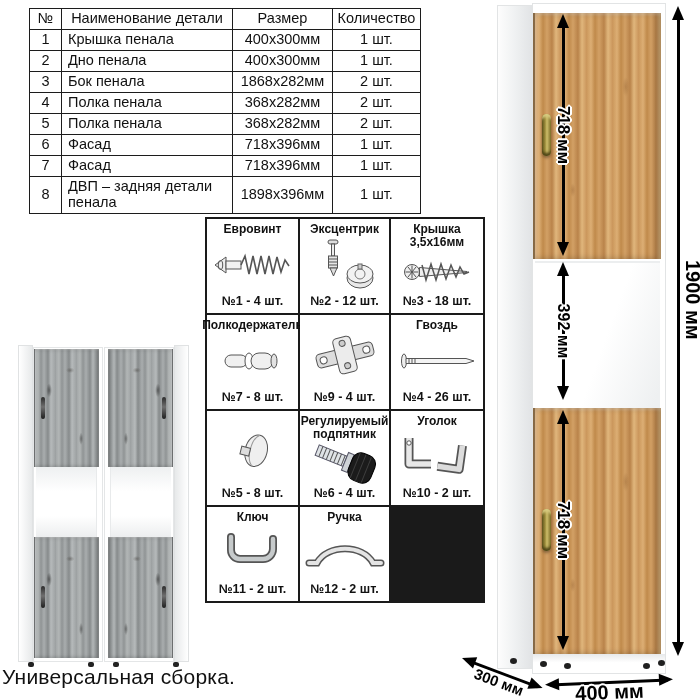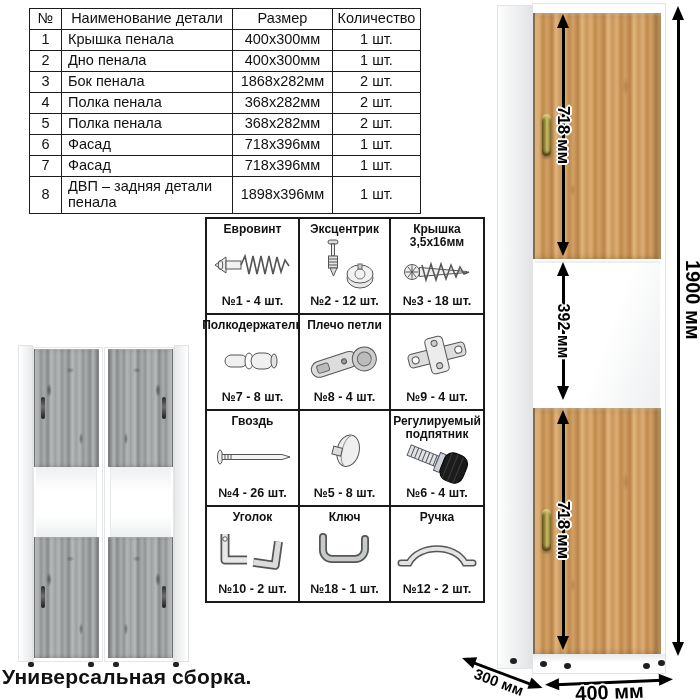--- a/index.html
+++ b/index.html
@@ -96,21 +96,21 @@
   .dim-arrow.h .head.right{right:0;border-left:14px solid #000;}
   .halo{color:#000;font-weight:bold;white-space:nowrap;
       text-shadow:2px 0 0 #fff,-2px 0 0 #fff,0 2px 0 #fff,0 -2px 0 #fff,
                   1px 1px 0 #fff,-1px -1px 0 #fff,1px -1px 0 #fff,-1px 1px 0 #fff;}
   .dim-label-v{position:absolute;left:50%;top:50%;transform:translate(-50%,-50%);
       writing-mode:vertical-rl;font-size:17px;}
   .dim-label-h{position:absolute;left:50%;transform:translateX(-50%);top:11px;font-size:20px;}
   .dim-label-h.small{font-size:15px;top:9px;}
   .label-1900{position:absolute;left:681px;top:260px;writing-mode:vertical-rl;font-size:20px;}
 
-  .caption{position:absolute;left:2px;top:665px;font-size:21px;font-weight:bold;letter-spacing:.2px;text-align:center;}
+  .caption{position:absolute;left:2px;top:665px;font-size:21px;font-weight:normal;letter-spacing:.2px;text-align:center;}
 
   svg .ln{stroke:#555;fill:none;}
 </style>
 </head>
 <body>
 
 <div class="sheet">
 
   <table class="parts-table">
     <colgroup>
@@ -229,35 +229,20 @@
         <svg width="64" height="32" viewBox="0 0 64 32">
           <rect x="4" y="10" width="22" height="12" rx="6" fill="#f0f0f0" stroke="#555"></rect>
           <ellipse cx="28" cy="16" rx="4" ry="8" fill="#fff" stroke="#555"></ellipse>
           <rect x="30" y="8" width="22" height="16" rx="8" fill="#f0f0f0" stroke="#555"></rect>
           <ellipse cx="53" cy="16" rx="3" ry="7" fill="#e2e2e2" stroke="#555"></ellipse>
         </svg>
       </div>
       <div class="hw-count">№7 - 8 шт.</div>
     </div>
 
-    <div class="hw-cell">
-      <div class="hw-title">Плечо петли</div>
-      <div class="hw-icon">
-        <svg width="82" height="52" viewBox="0 0 82 52">
-          <g transform="rotate(-18 41 26)">
-            <rect x="6" y="18" width="48" height="16" rx="8" fill="#ddd" stroke="#555"></rect>
-            <circle cx="60" cy="30" r="12" fill="#ccc" stroke="#555"></circle>
-            <circle cx="60" cy="30" r="7" fill="#bbb" stroke="#666"></circle>
-            <rect x="12" y="22" width="12" height="8" rx="2" fill="#bbb" stroke="#666"></rect>
-            <circle cx="40" cy="26" r="2.5" fill="#999" stroke="#555"></circle>
-          </g>
-        </svg>
-      </div>
-      <div class="hw-count">№8 - 4 шт.</div>
-    </div>
 
     <div class="hw-cell">
       <div class="hw-icon">
         <svg width="70" height="44" viewBox="0 0 70 44">
           <g transform="rotate(-14 35 22)">
             <rect x="6" y="15" width="58" height="14" rx="4" fill="#ddd" stroke="#555"></rect>
             <rect x="26" y="4" width="18" height="36" rx="4" fill="#ececec" stroke="#555"></rect>
             <circle cx="13" cy="22" r="3.5" fill="#fff" stroke="#555"></circle>
             <circle cx="57" cy="22" r="3.5" fill="#fff" stroke="#555"></circle>
             <circle cx="35" cy="10" r="3" fill="#ccc" stroke="#555"></circle>
@@ -326,21 +311,21 @@
     </div>
 
     <div class="hw-cell">
       <div class="hw-title">Ключ</div>
       <div class="hw-icon">
         <svg width="70" height="46" viewBox="0 0 70 46">
           <path d="M13 7 v13 a9 9 0 0 0 9 9 h23 a10 10 0 0 0 10 -10 v-10" fill="none" stroke="#555" stroke-width="8" stroke-linecap="round"></path>
           <path d="M13 7 v13 a9 9 0 0 0 9 9 h23 a10 10 0 0 0 10 -10 v-10" fill="none" stroke="#c6cacb" stroke-width="4.5" stroke-linecap="round"></path>
         </svg>
       </div>
-      <div class="hw-count">№18 - 1 шт.</div>
+      <div class="hw-count">№11 - 2 шт.</div>
     </div>
 
     <div class="hw-cell">
       <div class="hw-title">Ручка</div>
       <div class="hw-icon">
         <svg width="80" height="30" viewBox="0 0 80 30">
           <path d="M4 25 h8 C 22 6 58 6 68 25 h8" fill="none" stroke="#555" stroke-width="7" stroke-linecap="round"></path>
           <path d="M4 25 h8 C 22 6 58 6 68 25 h8" fill="none" stroke="#e4e4e4" stroke-width="4" stroke-linecap="round"></path>
         </svg>
       </div>

